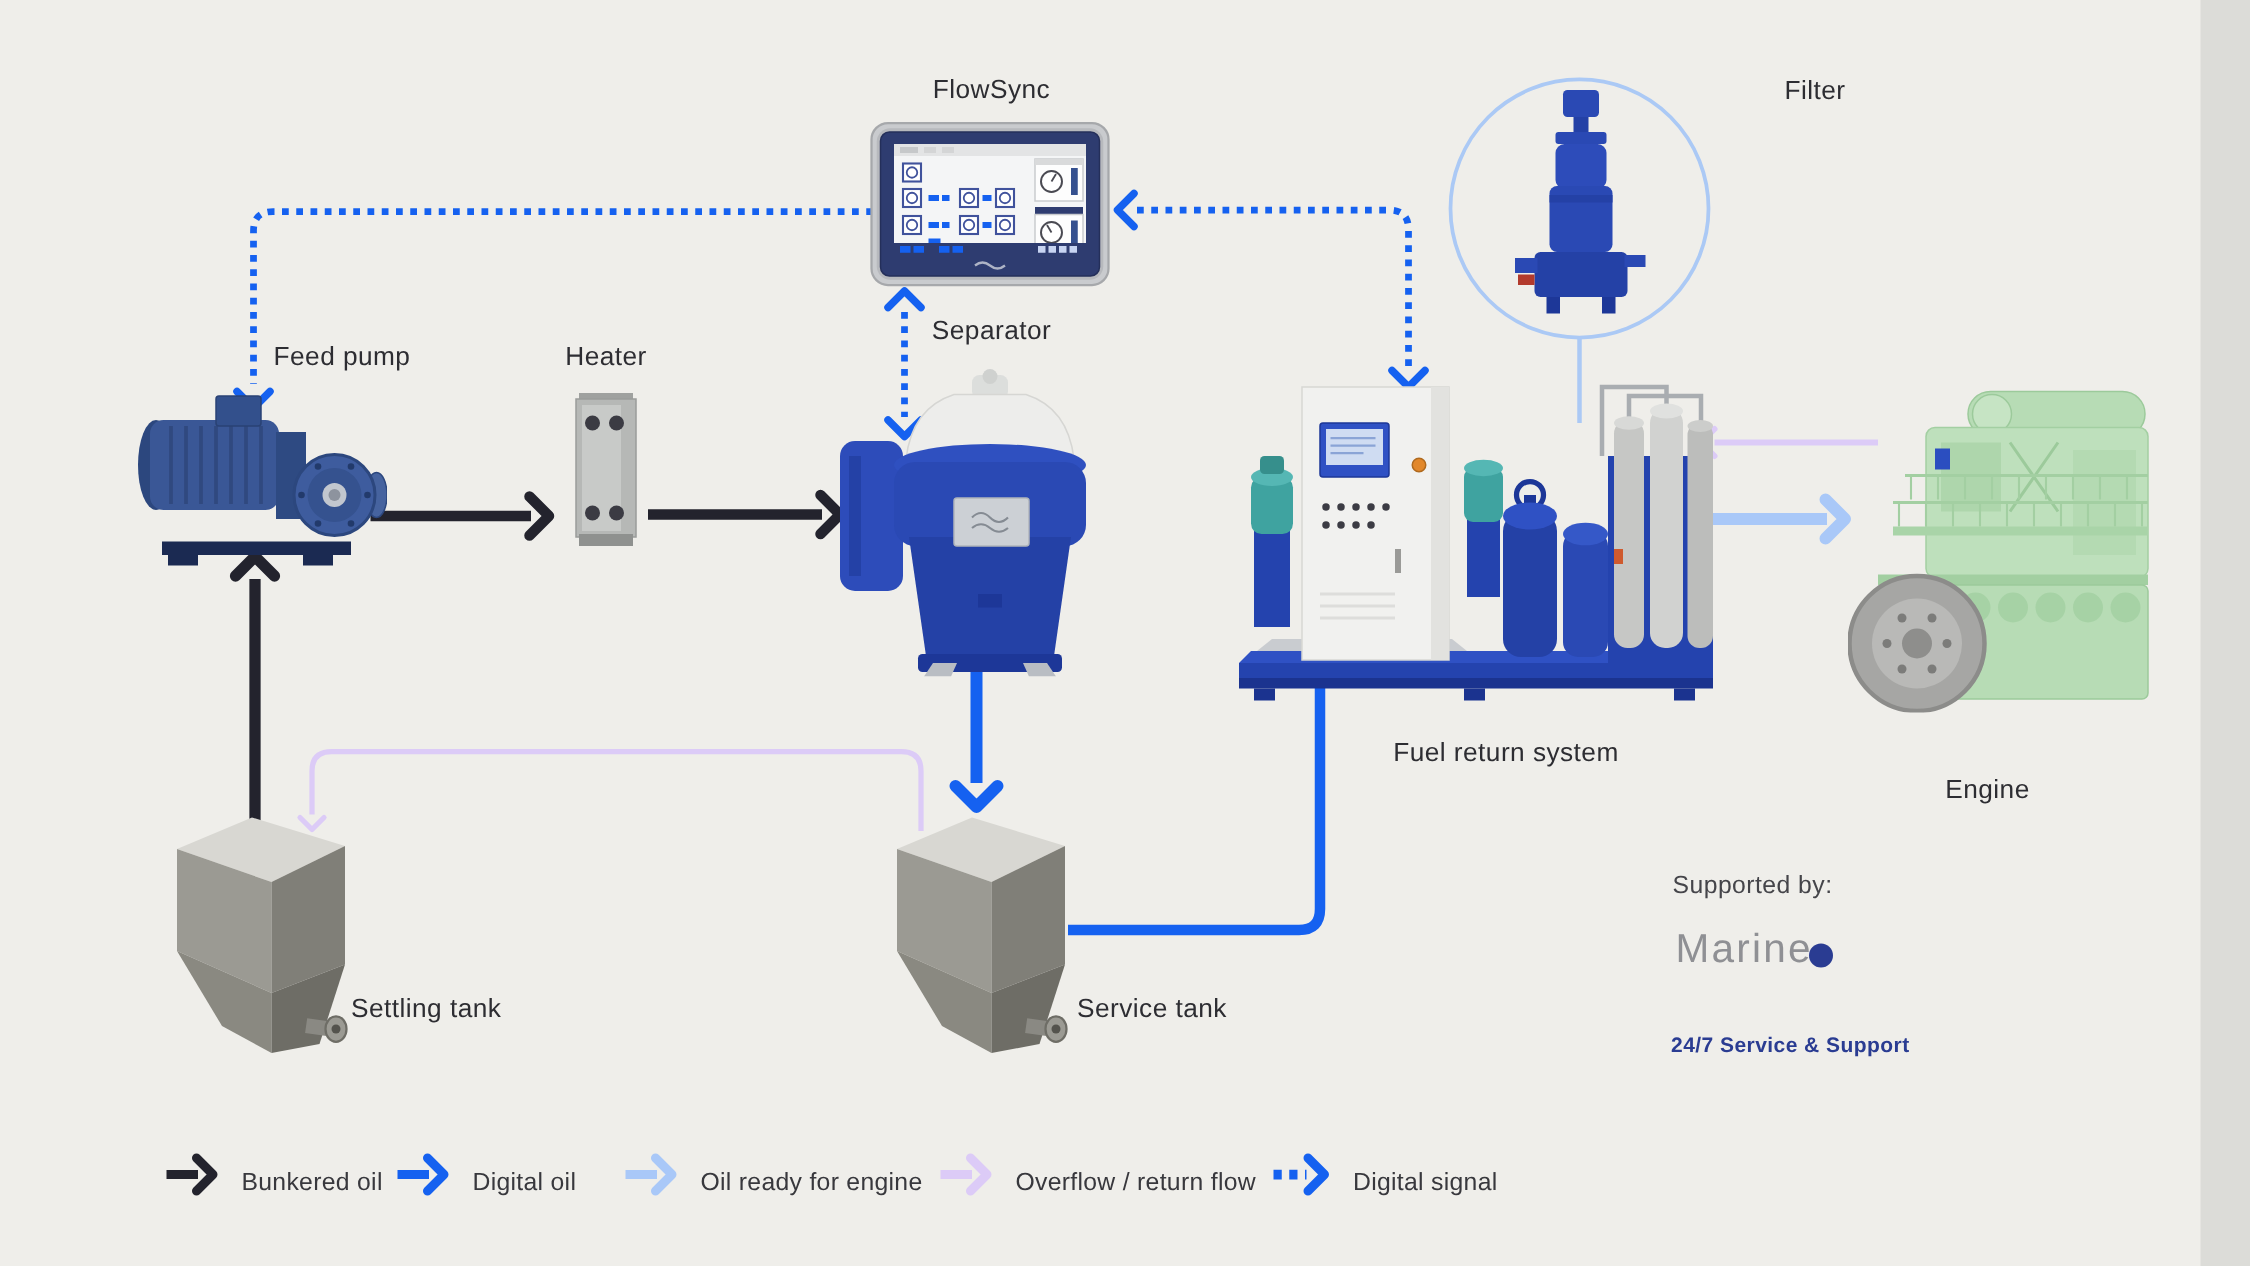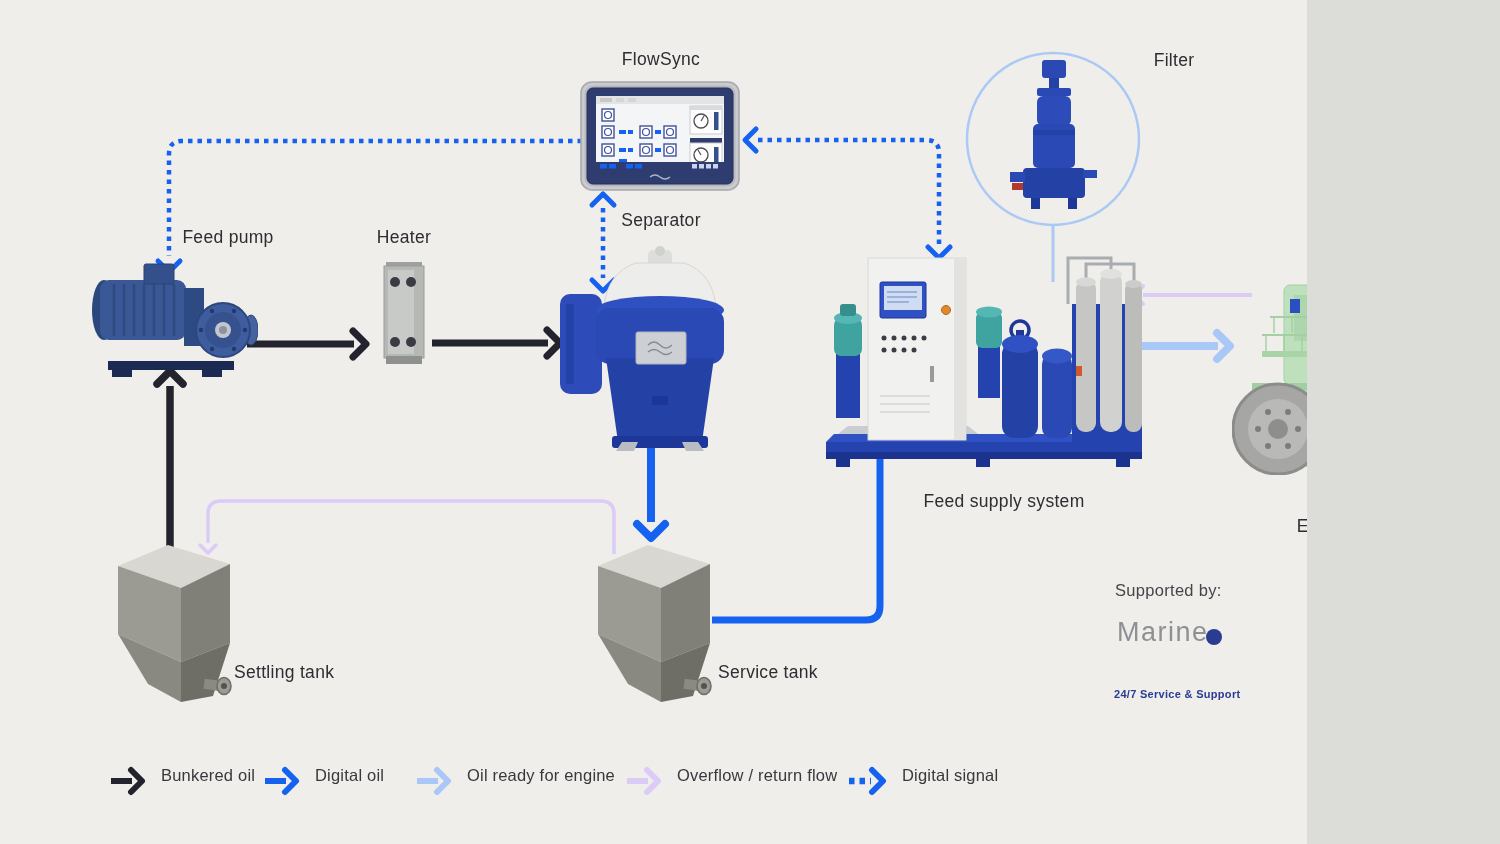--- a/index.html
+++ b/index.html
@@ -1,43 +1,43 @@
 <!DOCTYPE html>
 <html><head>
 <meta charset="utf-8">
 <style>
   html,body{margin:0;padding:0;background:#dcdcd8;}
   .canvas{
-    position:relative;width:1307px;height:844px;overflow:hidden;
+    position:relative;width:1467px;height:844px;overflow:hidden;
     background:#efeeea;font-family:"Liberation Sans",sans-serif;
   }
   .abs{position:absolute;}
   .nlabel{
     position:absolute;font-size:17.5px;color:#2d2d32;letter-spacing:.3px;
     white-space:nowrap;line-height:1;
   }
   .centerx{transform:translateX(-50%);}
   
   .ln{fill:none;}
   .hd{fill:none;stroke-linecap:round;stroke-linejoin:round;}
   .c-black{stroke:#23232d;}
   .c-blue{stroke:#1561f0;}
   .c-lblue{stroke:#a9c8f8;}
   .c-lav{stroke:#dccbf7;}
   .c-circ{stroke:#abc9f5;}
   .dash{stroke-dasharray:4.5 5;}
   
-  .legend-item{position:absolute;top:766px;height:32px;display:flex;align-items:flex-start;gap:11px;}
+  .legend-item{position:absolute;top:766px;height:32px;display:flex;align-items:flex-end;gap:11px;}
   .legend-item .lg-label{font-size:16.5px;color:#38383d;letter-spacing:.2px;white-space:nowrap;}
   
   .sp-intro{position:absolute;left:1115px;top:581px;font-size:16.5px;color:#45454a;letter-spacing:.3px;text-align:right;}
   .sp-marine{position:absolute;left:1117px;top:617px;font-size:27px;color:#8f9094;letter-spacing:1.5px;}
   .sp-dot{position:absolute;left:1206px;top:629px;width:16px;height:16px;border-radius:50%;background:#2a3c92;}
   .sp-service{position:absolute;left:1073px;top:631px;font-size:55px;font-weight:bold;color:#2a3c92;letter-spacing:-1.5px;line-height:1;}
-  .sp-tagline{position:absolute;left:1114px;top:688px;font-size:11px;font-weight:bold;color:#2a3c92;letter-spacing:.3px;}
+  .sp-tagline{position:absolute;left:1114px;top:688px;font-size:14px;font-weight:bold;color:#2a3c92;letter-spacing:.3px;}
 </style>
 </head>
 <body>
 
 <div class="canvas">
 
   <svg class="abs" style="left:0;top:0" width="1500" height="844" viewBox="0 0 1500 844">
 
     <circle cx="1053" cy="139" r="86" fill="none" stroke-width="2.5" class="c-circ"></circle>
     <path d="M1053,226 V282" class="ln c-circ" stroke-width="3"></path>
@@ -374,25 +374,25 @@
     <polygon points="6,26 69,48 69,122 6,94" fill="#9b9a93"></polygon>
     <polygon points="69,48 118,24 118,103 69,122" fill="#807f78"></polygon>
     <polygon points="6,94 69,122 69,162 36,144" fill="#8a8981"></polygon>
     <polygon points="69,122 118,103 101,156 69,162" fill="#6e6d66"></polygon>
     <rect x="92" y="140" width="18" height="10" fill="#8a8983" transform="rotate(8 101 145)"></rect>
     <ellipse cx="112" cy="146" rx="7" ry="8.5" fill="#9b9a93" stroke="#6e6d66" stroke-width="1.5"></ellipse>
     <circle cx="112" cy="146" r="3" fill="#54534d"></circle>
   </svg>
 
   <div class="nlabel centerx" style="left:661px;top:51px">FlowSync</div>
-  <div class="nlabel centerx" style="left:1174px;top:52px">Filter</div>
+  <div class="nlabel centerx" style="left:1210px;top:52px">Filter</div>
   <div class="nlabel centerx" style="left:228px;top:229px">Feed pump</div>
   <div class="nlabel centerx" style="left:404px;top:229px">Heater</div>
   <div class="nlabel centerx" style="left:661px;top:212px">Separator</div>
-  <div class="nlabel centerx" style="left:1004px;top:493px">Feed supply system</div>
+  <div class="nlabel centerx" style="left:1004px;top:493px">Fuel return system</div>
   <div class="nlabel centerx" style="left:1325px;top:518px">Engine</div>
   <div class="nlabel" style="left:234px;top:664px">Settling tank</div>
   <div class="nlabel" style="left:718px;top:664px">Service tank</div>
 
   <div class="sp-intro">Supported by:</div>
   <div class="sp-marine">Marine</div>
   <div class="sp-dot"></div>
   <div class="sp-tagline">24/7 Service &amp; Support</div>
 
   <div class="legend-item" style="left:108px">

